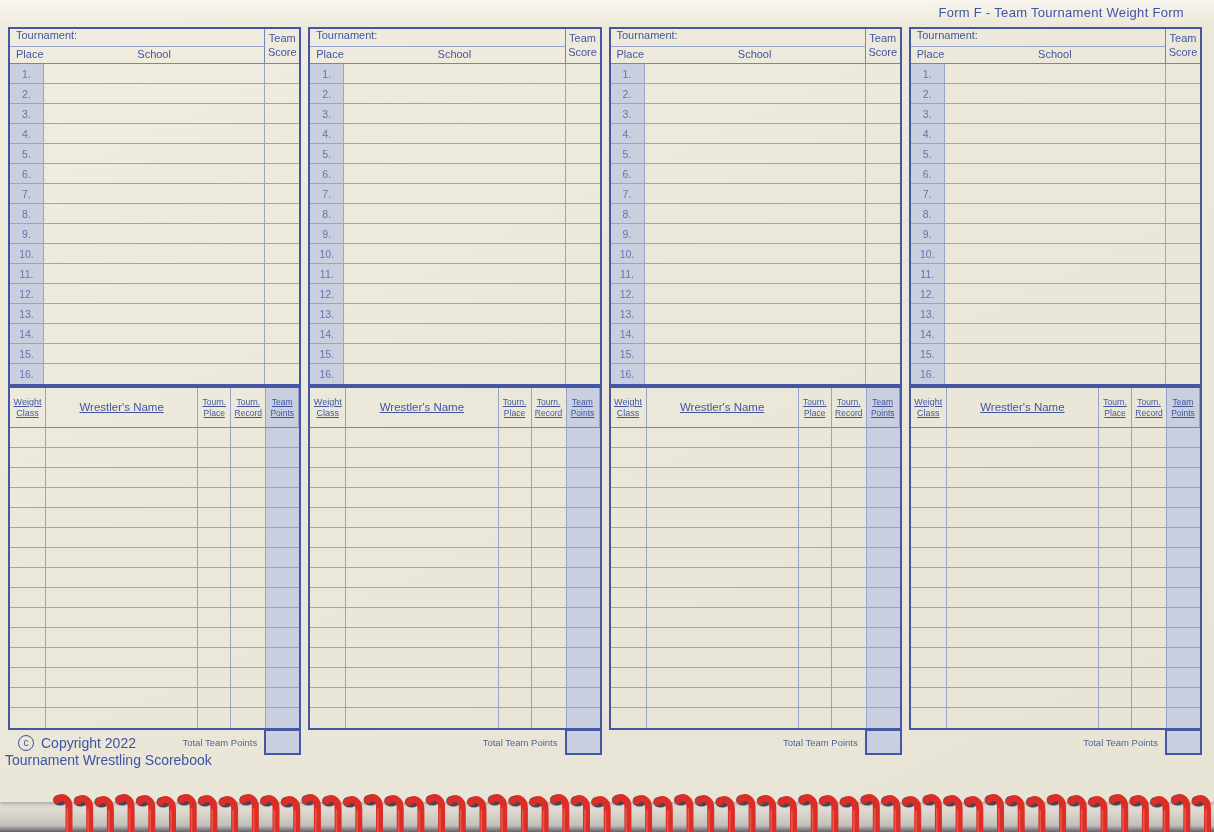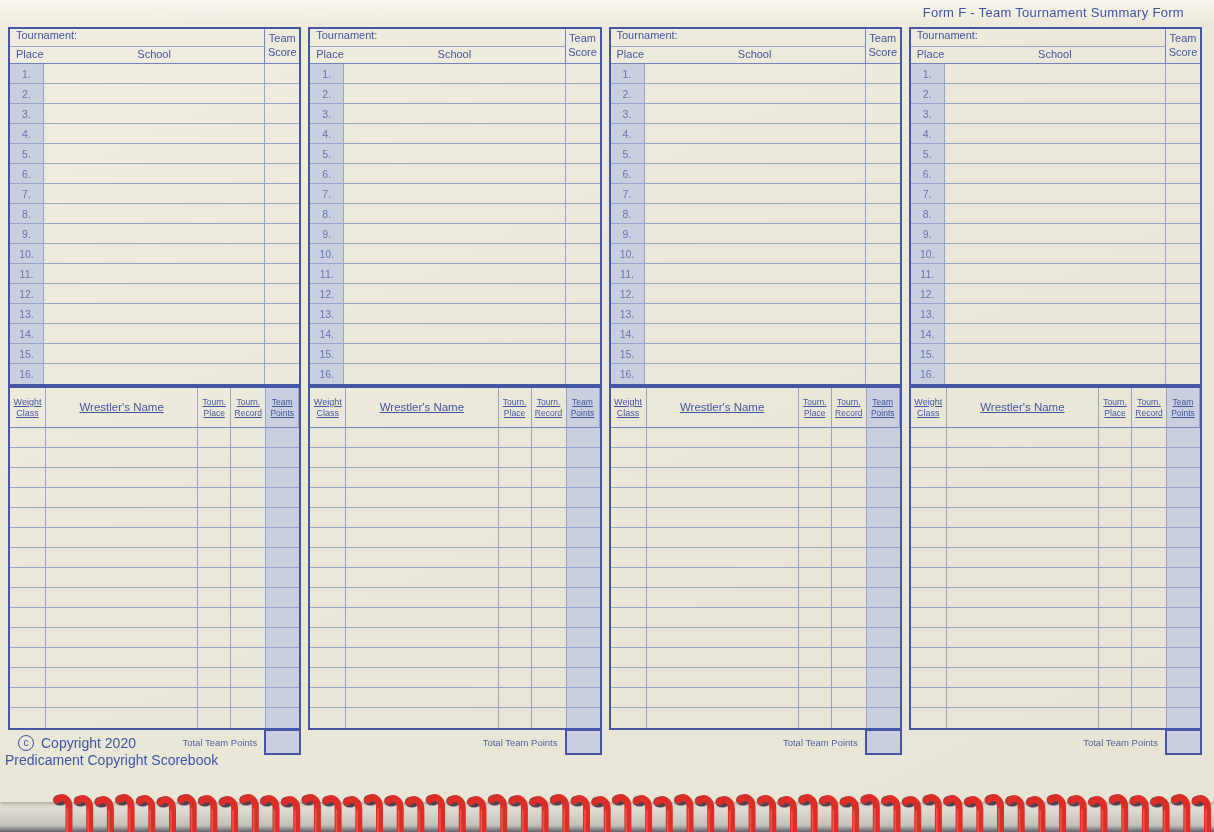--- a/index.html
+++ b/index.html
@@ -117,21 +117,21 @@
   
   .coil{position:absolute;left:0;bottom:0;width:1214px;height:44px;}
 </style>
 </head>
 <body>
 
 <div class="photo">
   <div class="below-strip"></div>
 
   <div class="page">
-    <div class="form-title">Form F - Team Tournament Summary Form</div>
+    <div class="form-title">Form F - Team Tournament Weight Form</div>
     <div class="groups">
   <section class="group">
     <div class="tt">
       <div class="tt-title">Tournament:</div>
       <div class="tt-score">Team Score</div>
       <div class="tt-place">Place</div>
       <div class="tt-school">School</div>
     <div class="num shaded c1" style="grid-area: 3 / 1;">1.</div>
             <div class="c2" style="grid-area: 3 / 2;"></div>
             <div class="c3" style="grid-area: 3 / 3;"></div>
@@ -694,23 +694,23 @@
           </div>
     <div class="total">
       <span class="total-label">Total Team Points</span>
       <div class="total-box"></div>
     </div>
   </section>
 </div>
     <div class="copyright">
       <div class="line1">
         <span class="csym">c</span>
-        <span>Copyright 2020</span>
+        <span>Copyright 2022</span>
       </div>
-      <div class="line2">Predicament Copyright Scorebook</div>
+      <div class="line2">Tournament Wrestling Scorebook</div>
     </div>
   </div>
 
   <svg class="coil" viewBox="0 0 1214 44" xmlns="http://www.w3.org/2000/svg">
       <ellipse cx="60.0" cy="12" rx="7" ry="5.5" fill="var(--hole)" opacity="0.92"></ellipse>
       <path d="M 69.0 46 L 69.0 19 C 69.0 10, 62.0 7, 57.0 12" fill="none" stroke="var(--coil)" stroke-width="7" stroke-linecap="round"></path>
       <path d="M 67.4 46 L 67.4 21" fill="none" stroke="#f3766d" stroke-width="1.6" stroke-linecap="round" opacity="0.55"></path>
       <ellipse cx="80.7" cy="13" rx="7" ry="5.5" fill="var(--hole)" opacity="0.92"></ellipse>
       <path d="M 89.7 46 L 89.7 20 C 89.7 11, 82.7 8, 77.7 13" fill="none" stroke="var(--coil)" stroke-width="7" stroke-linecap="round"></path>
       <path d="M 88.1 46 L 88.1 22" fill="none" stroke="#f3766d" stroke-width="1.6" stroke-linecap="round" opacity="0.55"></path>

